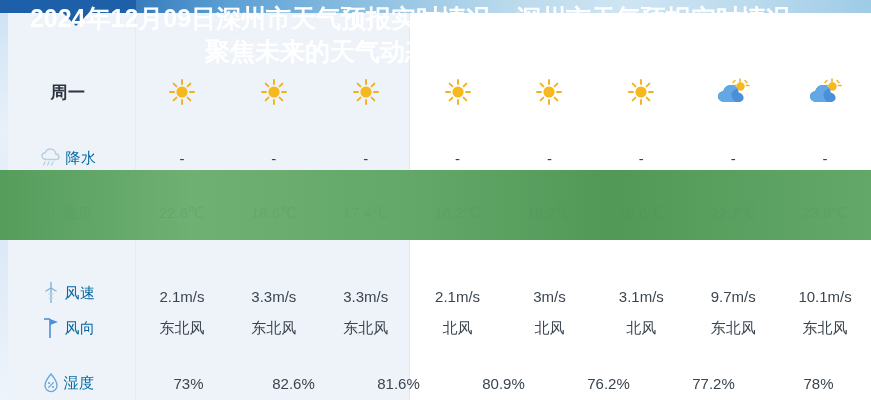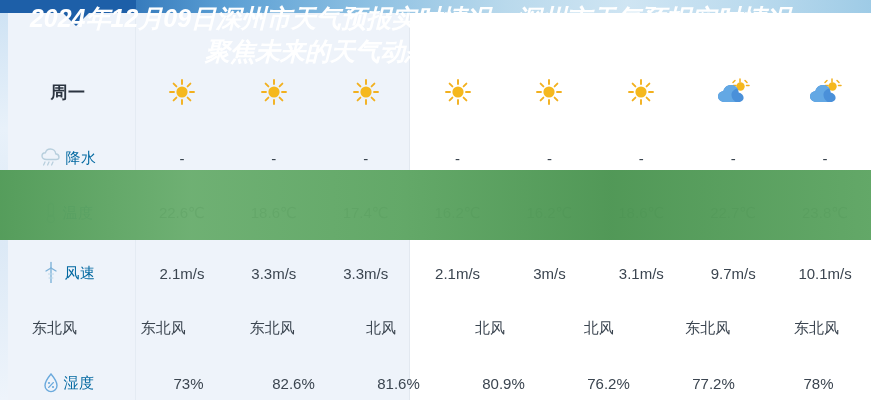--- a/index.html
+++ b/index.html
@@ -78,21 +78,21 @@
   #row-time .label-cell .ltext {
     font-size:19px; font-weight:bold; color:#2b3440; letter-spacing:1px;
   }
 
   #row-week   { top:62px;  height:34px; }
   #row-week .label-cell .ltext { font-size:17px; font-weight:bold; color:#2b3440; }
   #row-week .cells .cell { display:flex; align-items:center; justify-content:center; }
 
   #row-precip { top:125px; height:40px; }
   #row-temp   { top:180px; height:40px; }
-  #row-wind   { top:240px; height:40px; }
+  #row-wind   { top:252px; height:40px;align-items:flex-end; }
   #row-dir    { top:295px; height:40px; }
   #row-hum    { top:350px; height:40px; }
 
   
   .icon-svg { display:block; }
 
   
   #overlay {
     position:absolute; left:0; top:170px; width:871px; height:70px;
     background:rgba(90,160,95,0.80);
@@ -105,21 +105,20 @@
       rgba(108,176,112,0.78) 22%,
       rgba(96,167,101,0.86) 46%,
       rgba(78,150,84,0.92) 70%,
       rgba(95,166,100,0.86) 100%);
   }
   #overlay-text {
     position:absolute; left:0; top:0; width:871px; height:70px;
     display:flex; align-items:center; justify-content:center;
     z-index:21;
     padding:0 22px;
-    font-style:italic;
   }
   #overlay-text span {
     color:#ffffff;
     font-size:25px;
     font-weight:bold;
     line-height:1.32;
     text-align:center;
     letter-spacing:0px;
   }
 </style>
@@ -353,20 +352,30 @@
       <div class="cell">3.3m/s</div>
       <div class="cell">2.1m/s</div>
       <div class="cell">3m/s</div>
       <div class="cell">3.1m/s</div>
       <div class="cell">9.7m/s</div>
       <div class="cell">10.1m/s</div>
     </div>
   </div>
 
   <div class="row" id="row-dir">
+    <div class="label-cell">
+      <span>
+        <svg class="icon-svg" width="20" height="24" viewBox="0 0 20 24">
+          <line x1="9" y1="3" x2="9" y2="22" stroke="#4a90d9" stroke-width="1.6"></line>
+          <path d="M9 3 L17 6 L9 9 Z" fill="#4a90d9"></path>
+          <line x1="3" y1="3" x2="9" y2="3" stroke="#4a90d9" stroke-width="1.6"></line>
+        </svg>
+      </span>
+      <span class="ltext">风向</span>
+    </div>
     <div class="cells">
       <div class="cell">东北风</div>
       <div class="cell">东北风</div>
       <div class="cell">东北风</div>
       <div class="cell">北风</div>
       <div class="cell">北风</div>
       <div class="cell">北风</div>
       <div class="cell">东北风</div>
       <div class="cell">东北风</div>
     </div>

